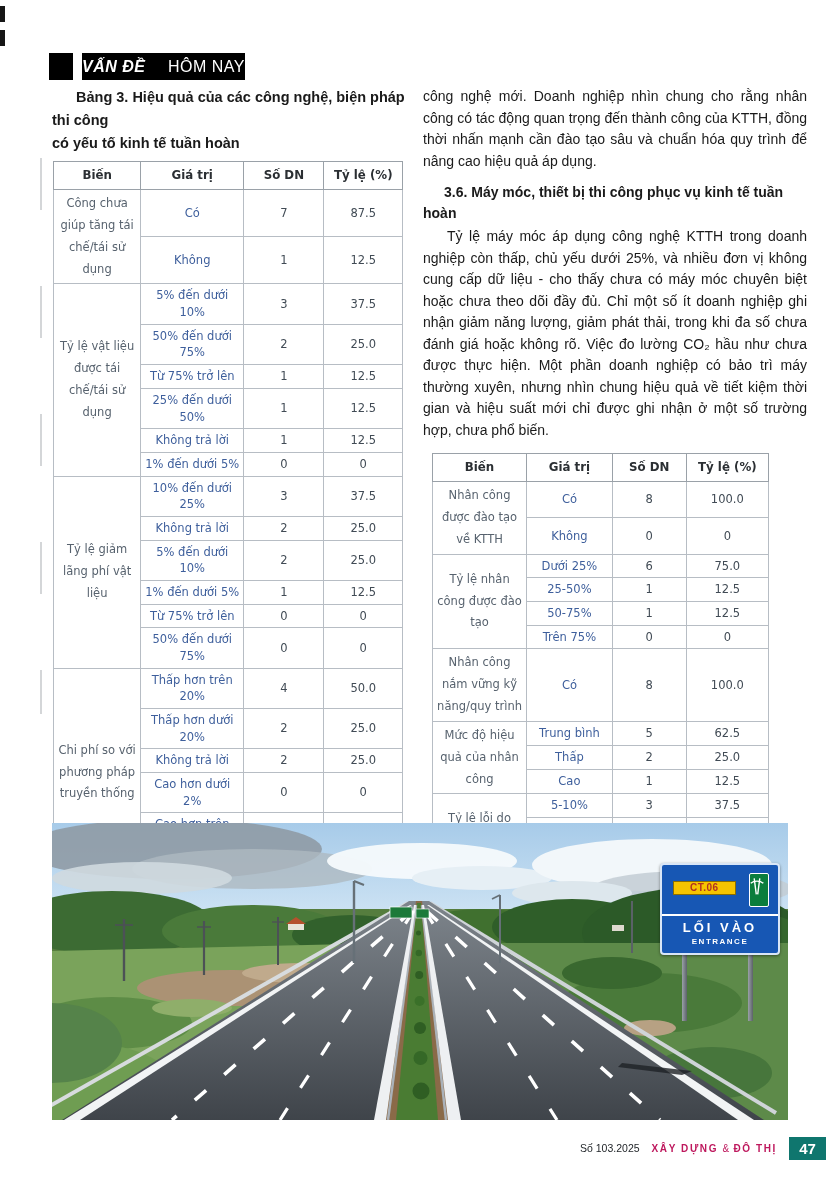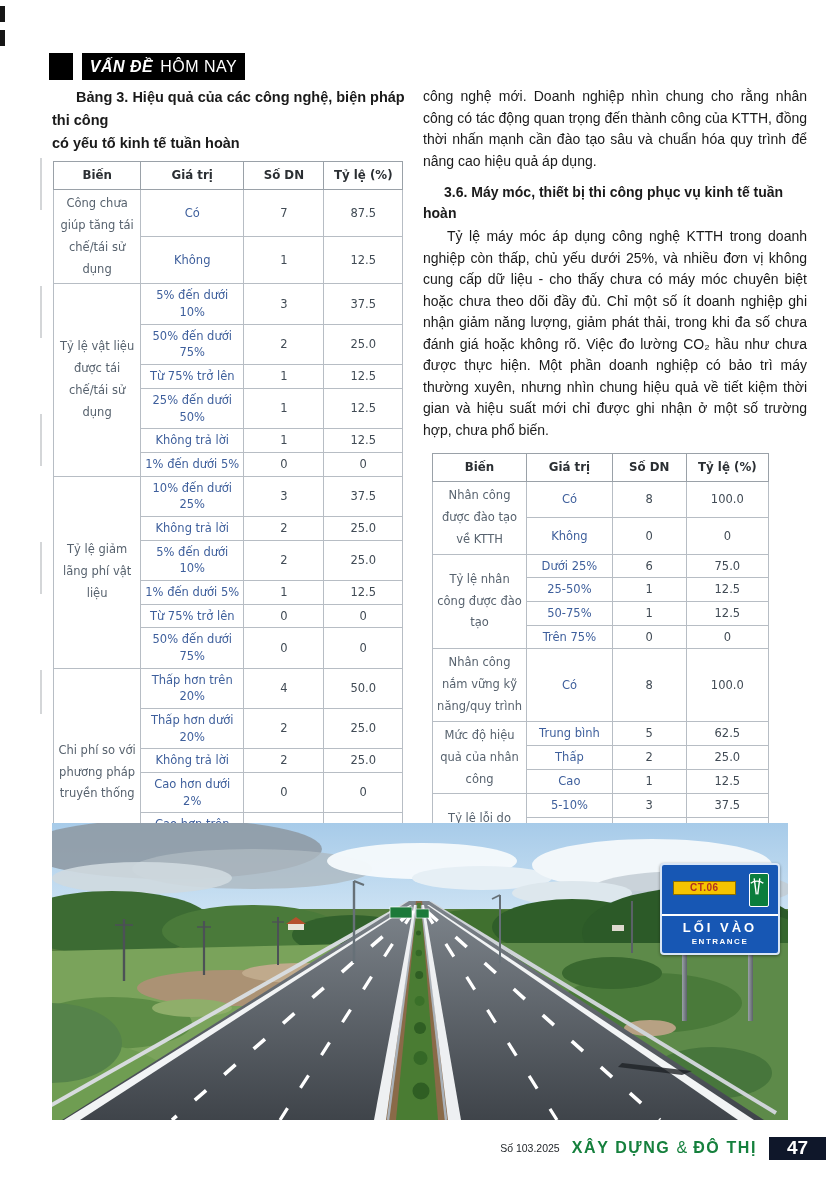--- a/index.html
+++ b/index.html
@@ -7,21 +7,21 @@
         font-family:"Liberation Sans","DejaVu Sans",sans-serif;color:#1a1a1a;}
 
   
   .scan-mark{position:absolute;left:0;background:#161616;}
   .binding-line{position:absolute;left:40px;top:158px;width:2px;height:556px;opacity:.35;
     background:repeating-linear-gradient(180deg,#848a90 0 52px,transparent 52px 128px);}
 
   
   .banner-square{position:absolute;left:49px;top:53px;width:24px;height:27px;background:#000;}
   .banner{position:absolute;left:82px;top:53px;width:163px;height:27px;background:#000;color:#fff;
-          display:flex;align-items:center;justify-content:center;gap:7px;white-space:nowrap;}
+          display:flex;align-items:center;justify-content:space-between;gap:7px;white-space:nowrap;}
   .banner .b1{font-weight:bold;font-style:italic;font-size:16px;letter-spacing:.5px;}
   .banner .b2{font-weight:normal;font-size:16px;letter-spacing:.5px;}
 
   
   .col{position:absolute;top:86px;}
   .col-left{left:52px;width:356px;}
   .col-right{left:423px;width:384px;}
 
   .caption{font-weight:bold;font-size:14.5px;line-height:23px;margin:0 0 6px 0;}
   .caption .ind{display:inline-block;width:24px;}
@@ -57,23 +57,23 @@
   .sign-title{font-size:13px;font-weight:bold;letter-spacing:3px;line-height:15px;}
   .sign-sub{font-size:8px;font-weight:bold;letter-spacing:1.5px;margin-top:2px;}
   .sign-post{position:absolute;width:5px;height:72px;top:126px;
      background:linear-gradient(90deg,#9aa1a8,#5c6269);}
   .post-a{left:630px;} .post-b{left:696px;}
 
   
   .footer{position:absolute;top:1136px;left:0;width:826px;height:24px;display:flex;
      justify-content:flex-end;align-items:center;gap:12px;}
   .footer-issue{font-size:10.5px;color:#23272b;}
-  .footer-journal{font-size:16px;font-weight:bold;letter-spacing:1.6px;color:#15803d;white-space:nowrap;}
+  .footer-journal{font-size:10px;font-weight:bold;letter-spacing:1.6px;color:#be185d;white-space:nowrap;}
   .footer-journal .amp{font-weight:normal;letter-spacing:0;}
-  .page-number-badge{width:57px;height:23px;background:#0f172a;color:#fff;font-weight:bold;font-size:19px;
+  .page-number-badge{width:37px;height:23px;background:#0f766e;color:#fff;font-weight:bold;font-size:15px;
      display:flex;align-items:center;justify-content:center;}
 </style>
 </head>
 <body>
 
 <div class="page">
 
   <div class="scan-mark" style="top:6px;height:16px;width:5px;"></div>
   <div class="scan-mark" style="top:30px;height:16px;width:5px;"></div>
   <div class="binding-line"></div>

